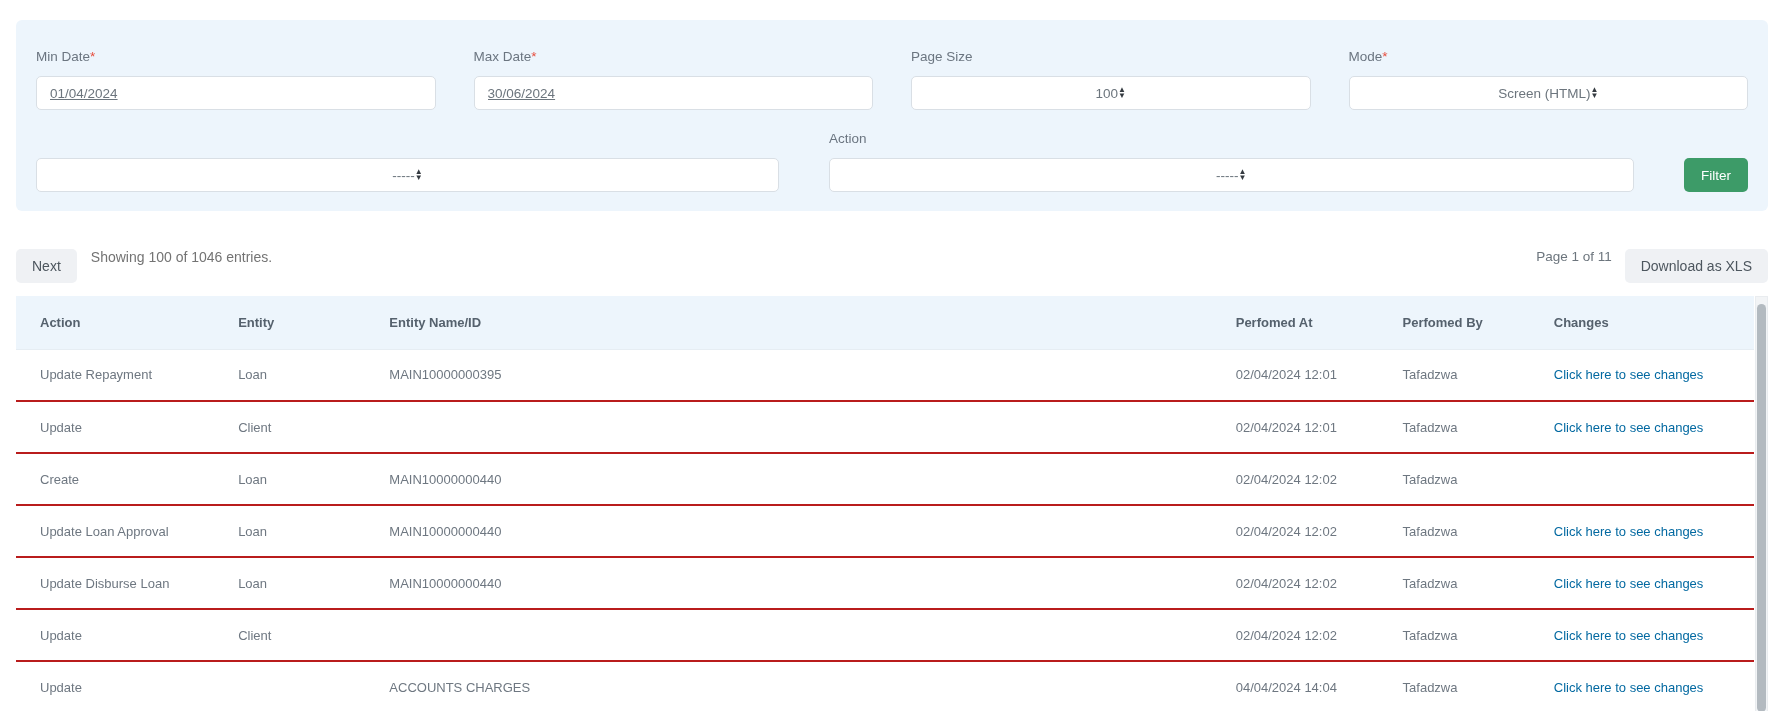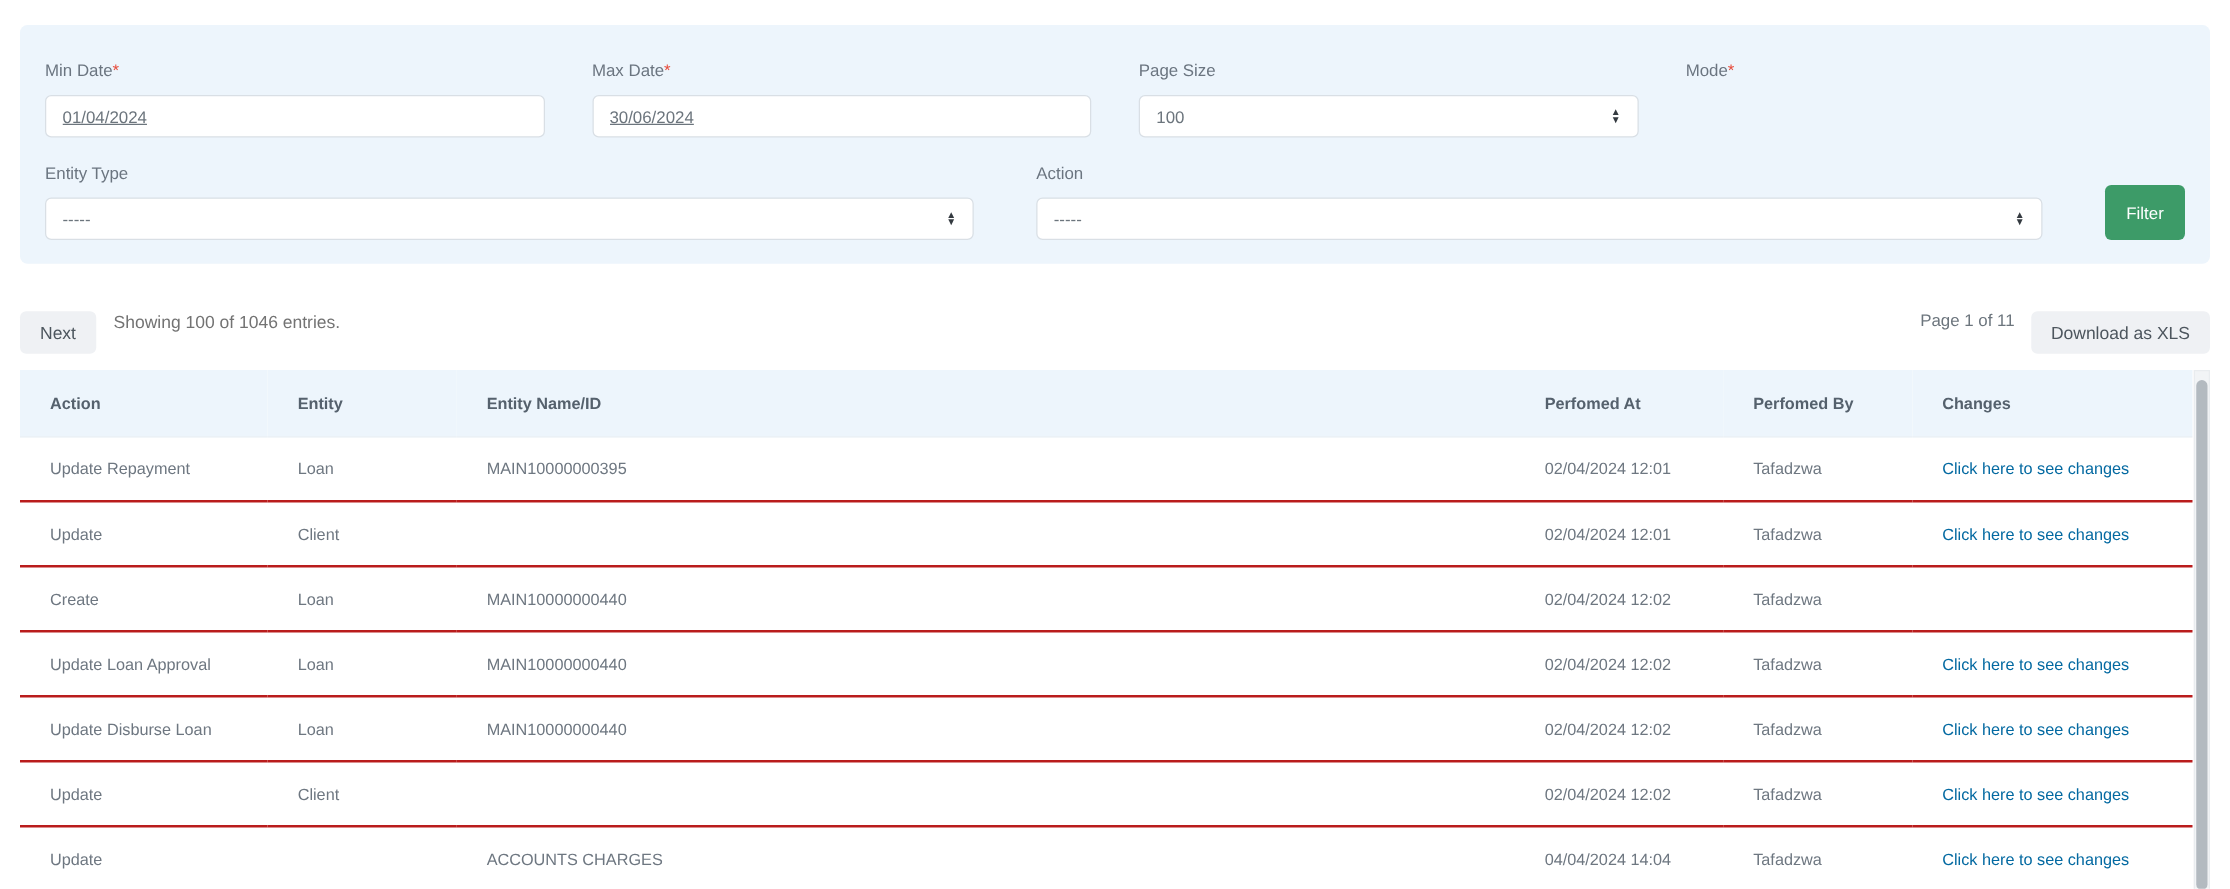--- a/index.html
+++ b/index.html
@@ -12,27 +12,27 @@
   .row1 { display: grid; grid-template-columns: repeat(4, 1fr); gap: 38px; }
   .row2 { display: flex; align-items: flex-end; margin-top: 21px; }
   .fw-entity { flex: 0 0 43.4%; }
   .fw-action { flex: 0 0 47.0%; margin-left: 50px; }
   .f-label { display: block; font-size: 13.5px; color: #6b7580; margin-bottom: 12px; }
   .req { color: #e74c3c; }
   .control { height: 34px; width: 100%; background: #fff; border: 1px solid #d9dfe5;
     border-radius: 5px; display: flex; align-items: center; padding: 0 13px;
     font-size: 13.5px; color: #6c757d; }
   input.control { outline: none; text-decoration: underline; }
-  .select { justify-content: space-between; cursor: pointer; }
+  .select { justify-content: center; cursor: pointer; }
   .arrows { display: flex; flex-direction: column; align-items: center;
     font-size: 8px; line-height: 6px; color: #343a40; }
   .arrows::before { content: "▲"; }
   .arrows::after { content: "▼"; }
   .btn-filter { background: #3d9b68; color: #fff; border: none; border-radius: 5px;
-    height: 44px; padding: 0 17px; font-size: 13.5px; cursor: pointer; margin-left: auto; }
+    height: 34px; padding: 0 17px; font-size: 13.5px; cursor: pointer; margin-left: auto; }
 
   
   .pagebar { display: flex; align-items: flex-start; margin: 38px 16px 13px; }
   .btn-gray { background: #eff1f4; color: #4d565e; border: none; border-radius: 5px;
     padding: 0 16px; height: 34px; font-size: 14px; cursor: pointer; }
   .showing { margin-left: 14px; font-size: 14px; color: #737373; }
   .page-info { margin-left: auto; margin-right: 13px; font-size: 13.5px; color: #6c757d; }
 
   
   .table-area { position: relative; margin: 0 16px; height: 417px; overflow: hidden; }
@@ -68,25 +68,28 @@
     </div>
     <div class="field">
       <label class="f-label"><span>Page Size</span></label>
       <div class="control select">
         <span>100</span>
         <span class="arrows"></span>
       </div>
     </div>
     <div class="field">
       <label class="f-label"><span>Mode</span><span class="req">*</span></label>
+      <div class="control select">
+        <span>Screen (HTML)</span>
+        <span class="arrows"></span>
+      </div>
     </div>
   </div>
   <div class="row2">
     <div class="field fw-entity">
-      <label class="f-label"><span>Entity Type</span></label>
       <div class="control select">
         <span>-----</span>
         <span class="arrows"></span>
       </div>
     </div>
     <div class="field fw-action">
       <label class="f-label"><span>Action</span></label>
       <div class="control select">
         <span>-----</span>
         <span class="arrows"></span>

